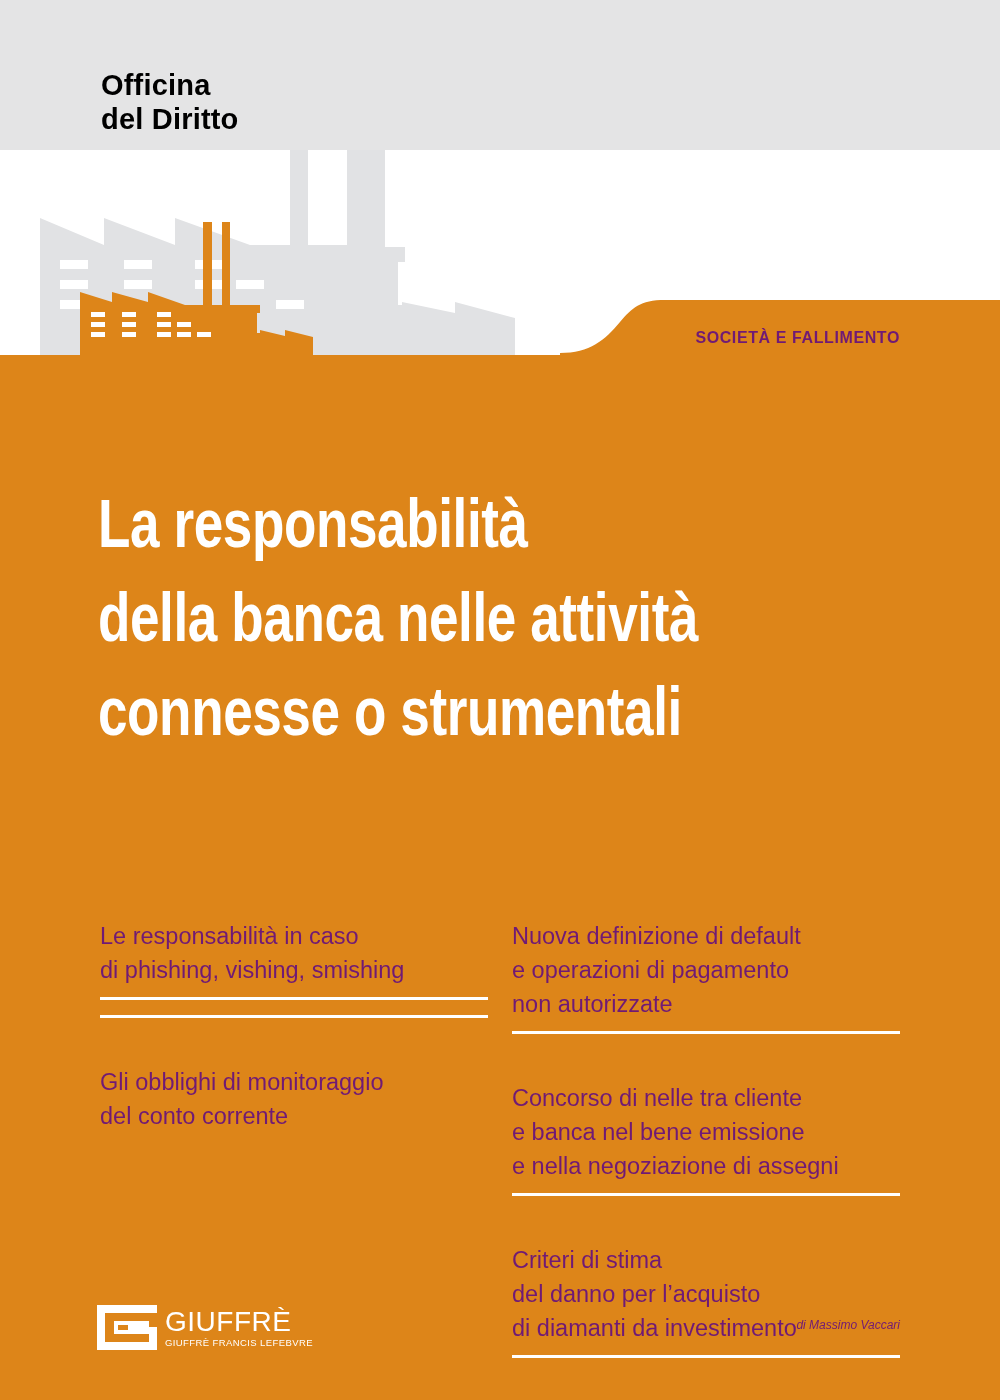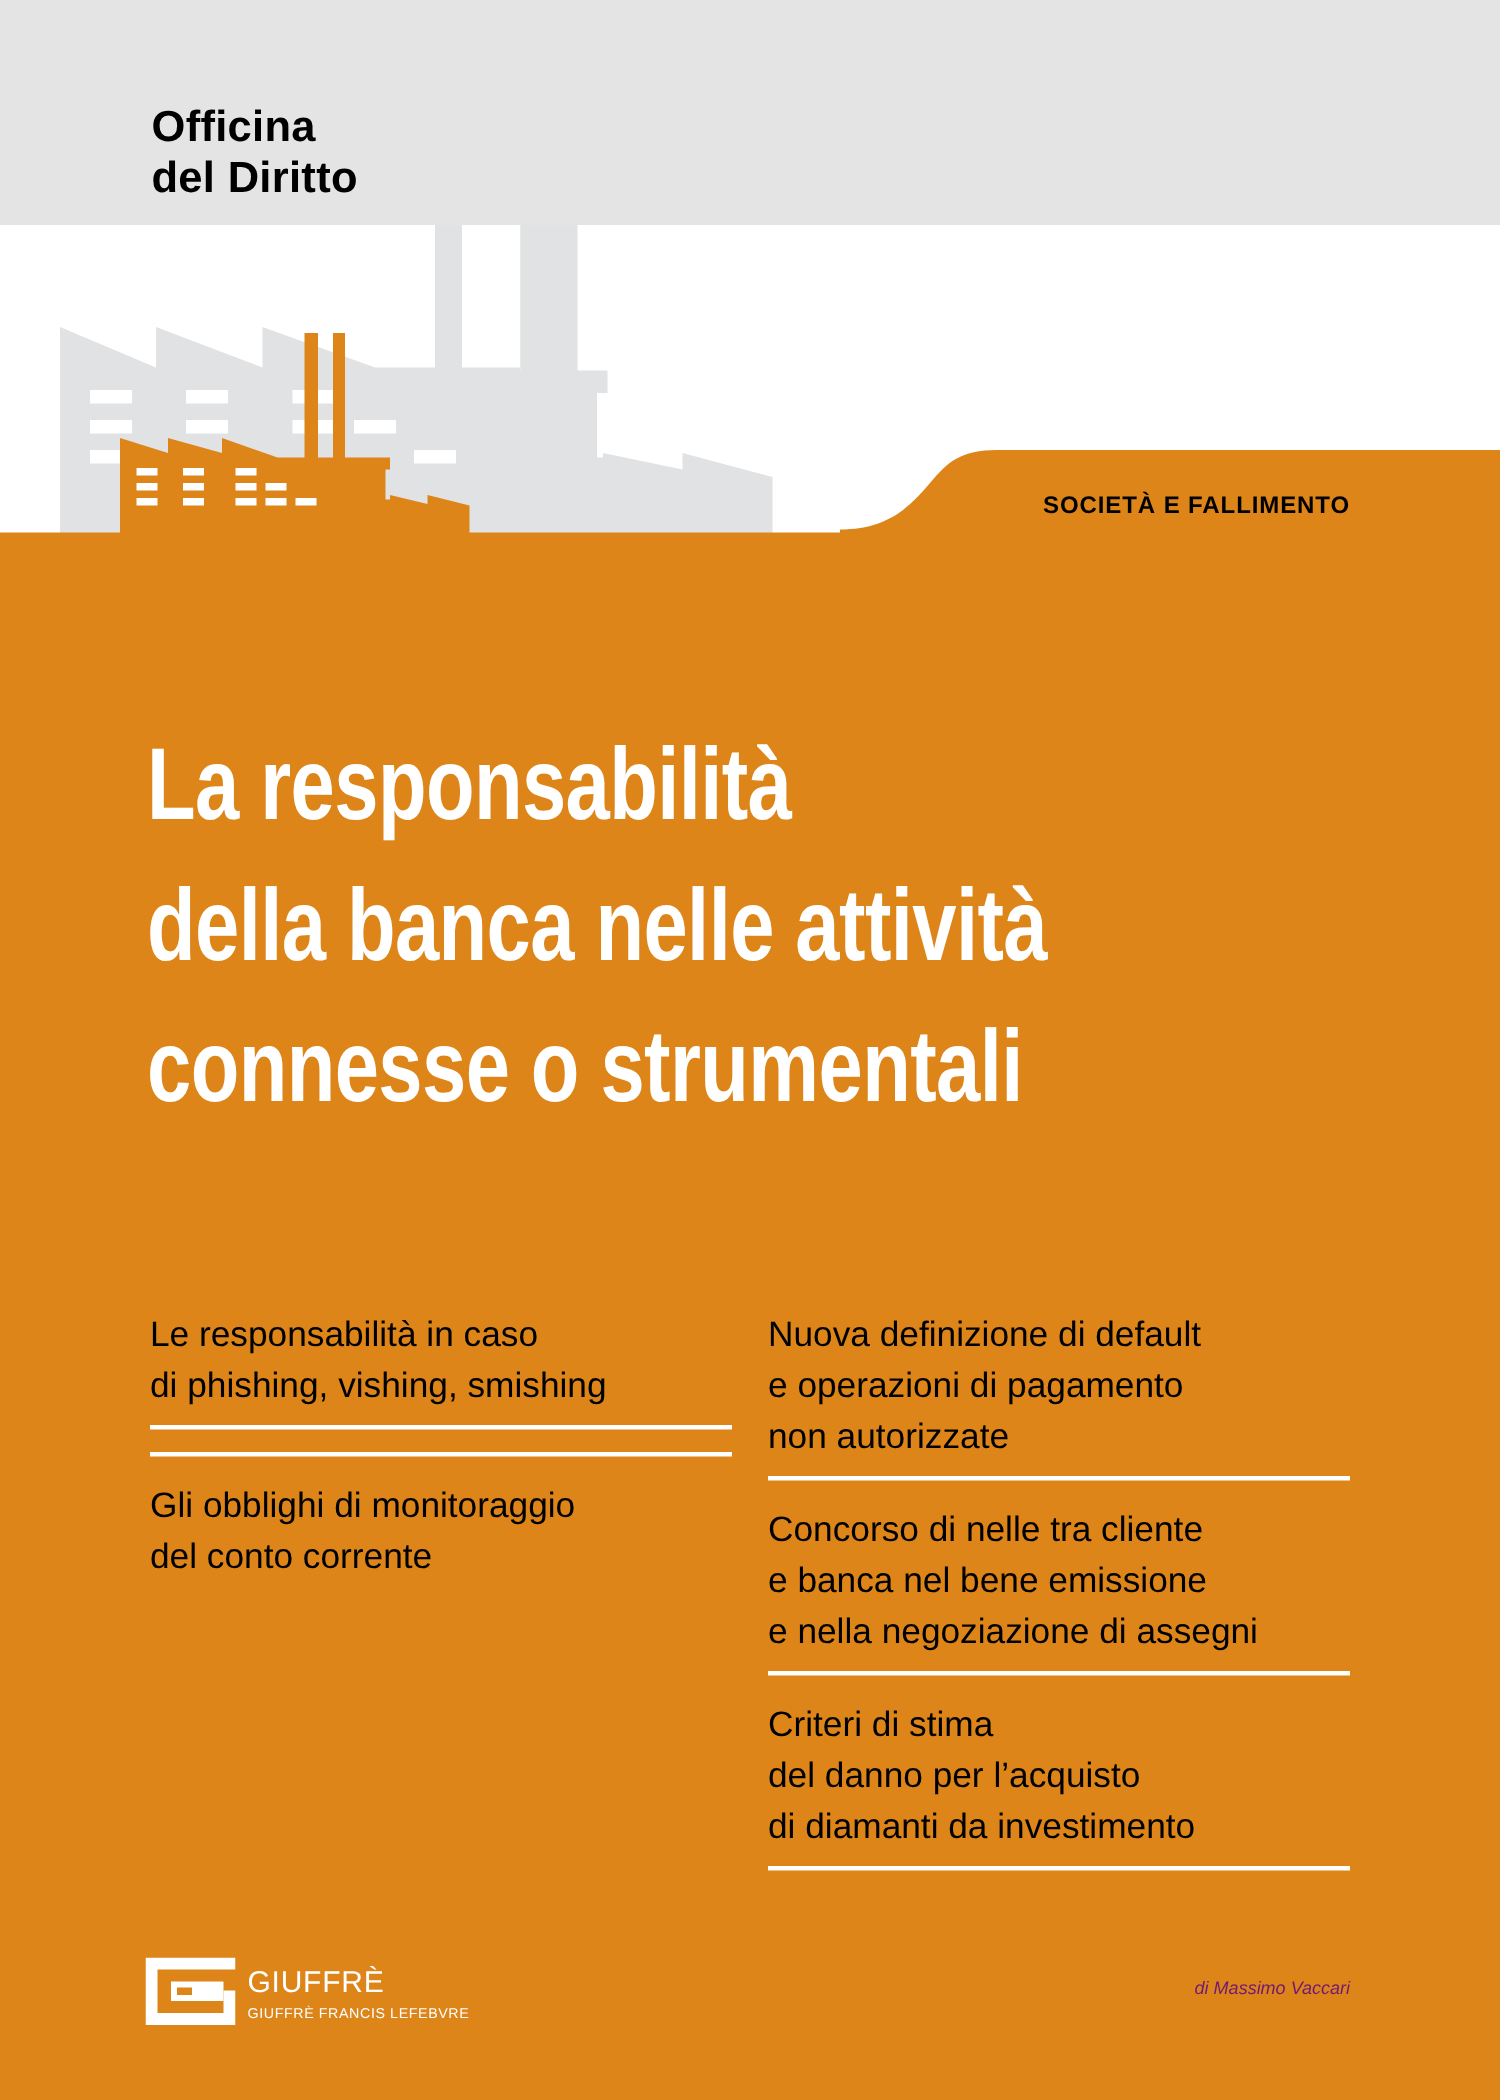--- a/index.html
+++ b/index.html
@@ -2,32 +2,32 @@
 <html><head>
 <meta charset="utf-8">
 <style>
   html, body { margin:0; padding:0; }
   body { width:1000px; height:1400px; position:relative; overflow:hidden; background:#dd8519; font-family:"Liberation Sans", sans-serif; }
   .top-band { position:absolute; left:0; top:0; width:1000px; height:150px; background:#e4e4e5; }
   .white-band { position:absolute; left:0; top:150px; width:1000px; height:230px; background:#ffffff; }
   .skyline { position:absolute; left:0; top:140px; width:1000px; height:250px; }
   .series-title { position:absolute; left:101px; top:68px; color:#000000; font-weight:bold; font-size:29px; line-height:34px; letter-spacing:0.2px; }
   .series-title div { white-space:nowrap; }
-  .category { position:absolute; right:100px; top:329px; color:#000000; font-weight:bold; font-size:16px; letter-spacing:0.6px; }
+  .category { position:absolute; right:100px; top:329px; color:#701a75; font-weight:bold; font-size:16px; letter-spacing:0.6px; }
   .main-title { position:absolute; left:98px; top:476px; color:#fff; font-weight:bold; font-size:68px; line-height:94px; transform:scaleX(0.78); transform-origin:left top; white-space:nowrap; letter-spacing:-0.5px; }
   .topics { position:absolute; left:100px; top:872px; width:800px; display:flex; justify-content:space-between; }
   .col { width:388px; }
-  .topic { color:#000000; font-size:23.5px; line-height:34px; padding:0 0 10px 0; white-space:nowrap; }
+  .topic { color:#701a75; font-size:23.5px; line-height:34px; padding:0 0 10px 0; white-space:nowrap;margin-top:47px; }
   .topic .it { }
   .divider { height:3px; background:#fff; margin:0 0 15px 0; }
   .author { position:absolute; right:100px; top:1318px; color:#701a75; font-style:italic; font-size:12px; }
   .logo { position:absolute; left:97px; top:1305px; display:flex; align-items:center; }
   .logo-mark { width:60px; height:45px; }
   .logo-text { margin-left:8px; color:#fff; }
-  .logo-name { font-size:20px; line-height:30px; letter-spacing:0.5px; }
+  .logo-name { font-size:28px; line-height:30px; letter-spacing:0.5px; }
   .logo-sub { font-size:9.5px; line-height:12px; letter-spacing:0.4px; }
 </style>
 </head>
 <body>
 
 <div class="top-band"></div>
 <div class="white-band"></div>
 
 <svg class="skyline" viewBox="0 140 1000 250" preserveAspectRatio="none">
 

